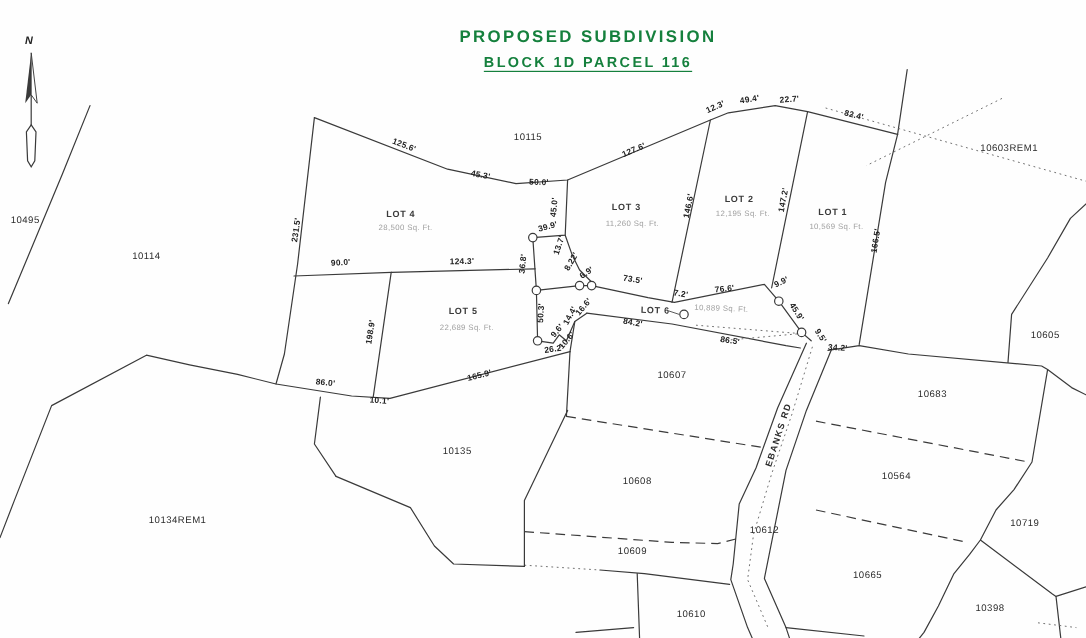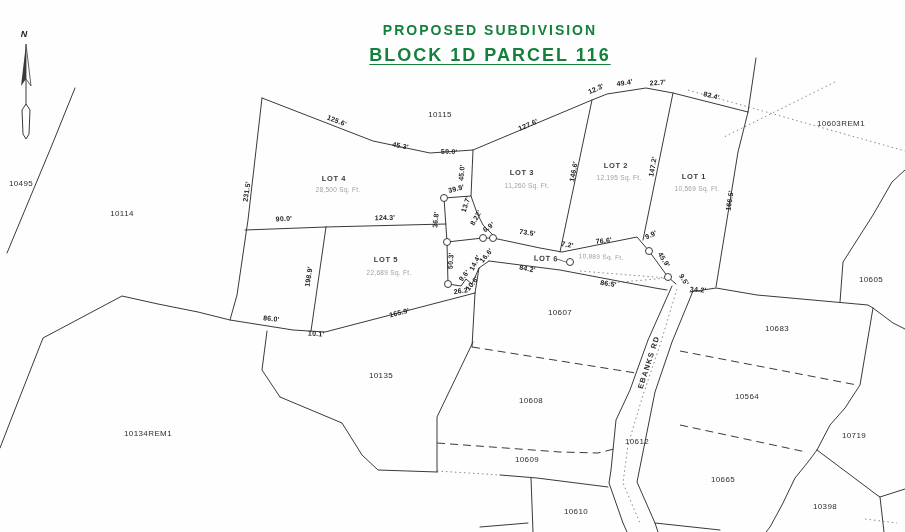--- a/index.html
+++ b/index.html
@@ -13,21 +13,21 @@
   .mon{fill:#ffffff;stroke:#3a3a3a;stroke-width:1;}
   text{fill:#222;}
   .dim{font-size:7px;font-weight:bold;letter-spacing:0.2px;text-anchor:middle;}
   .parcel{font-size:8px;letter-spacing:0.4px;text-anchor:middle;fill:#2c2c2c;}
   .lotname{font-size:7.5px;font-weight:bold;letter-spacing:0.6px;text-anchor:middle;fill:#3a3a3a;}
   .lotarea{font-size:6.5px;letter-spacing:0.3px;text-anchor:middle;fill:#a0a0a0;}
   .roadlabel{font-size:7.5px;font-weight:bold;letter-spacing:1.2px;text-anchor:middle;fill:#2c2c2c;}
   .northN{font-size:9px;font-weight:bold;font-style:italic;text-anchor:middle;}
   #title-block{position:absolute;left:340px;top:22px;width:300px;text-align:center;color:#15803d;}
   #title-line1{font-size:14px;font-weight:bold;letter-spacing:2px;}
-  #title-line2{font-size:18px;font-weight:bold;letter-spacing:2px;margin-top:7px;
+  #title-line2{font-size:12px;font-weight:bold;letter-spacing:2px;margin-top:7px;
                text-decoration:underline;text-underline-offset:3px;}
 </style>
 </head>
 <body>
 
 <div id="stage">
 
   <div id="title-block">
     <div id="title-line1">PROPOSED SUBDIVISION</div>
     <div id="title-line2">BLOCK 1D PARCEL 116</div>

